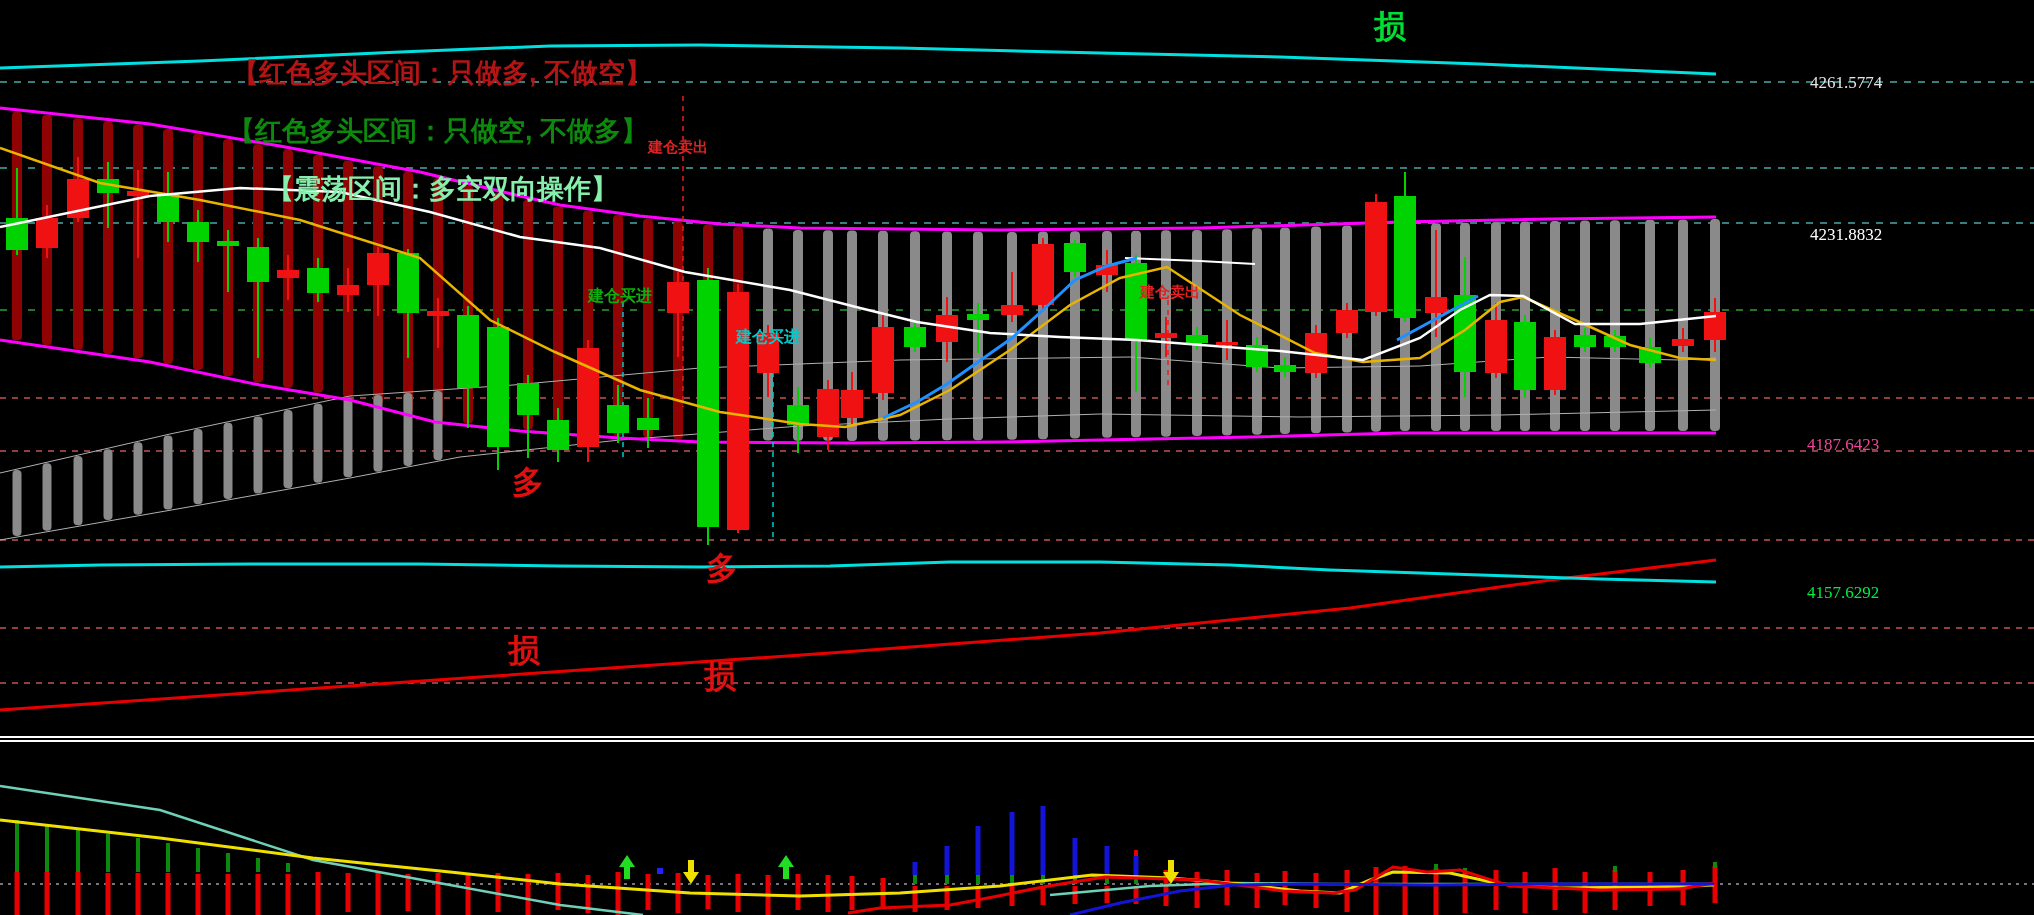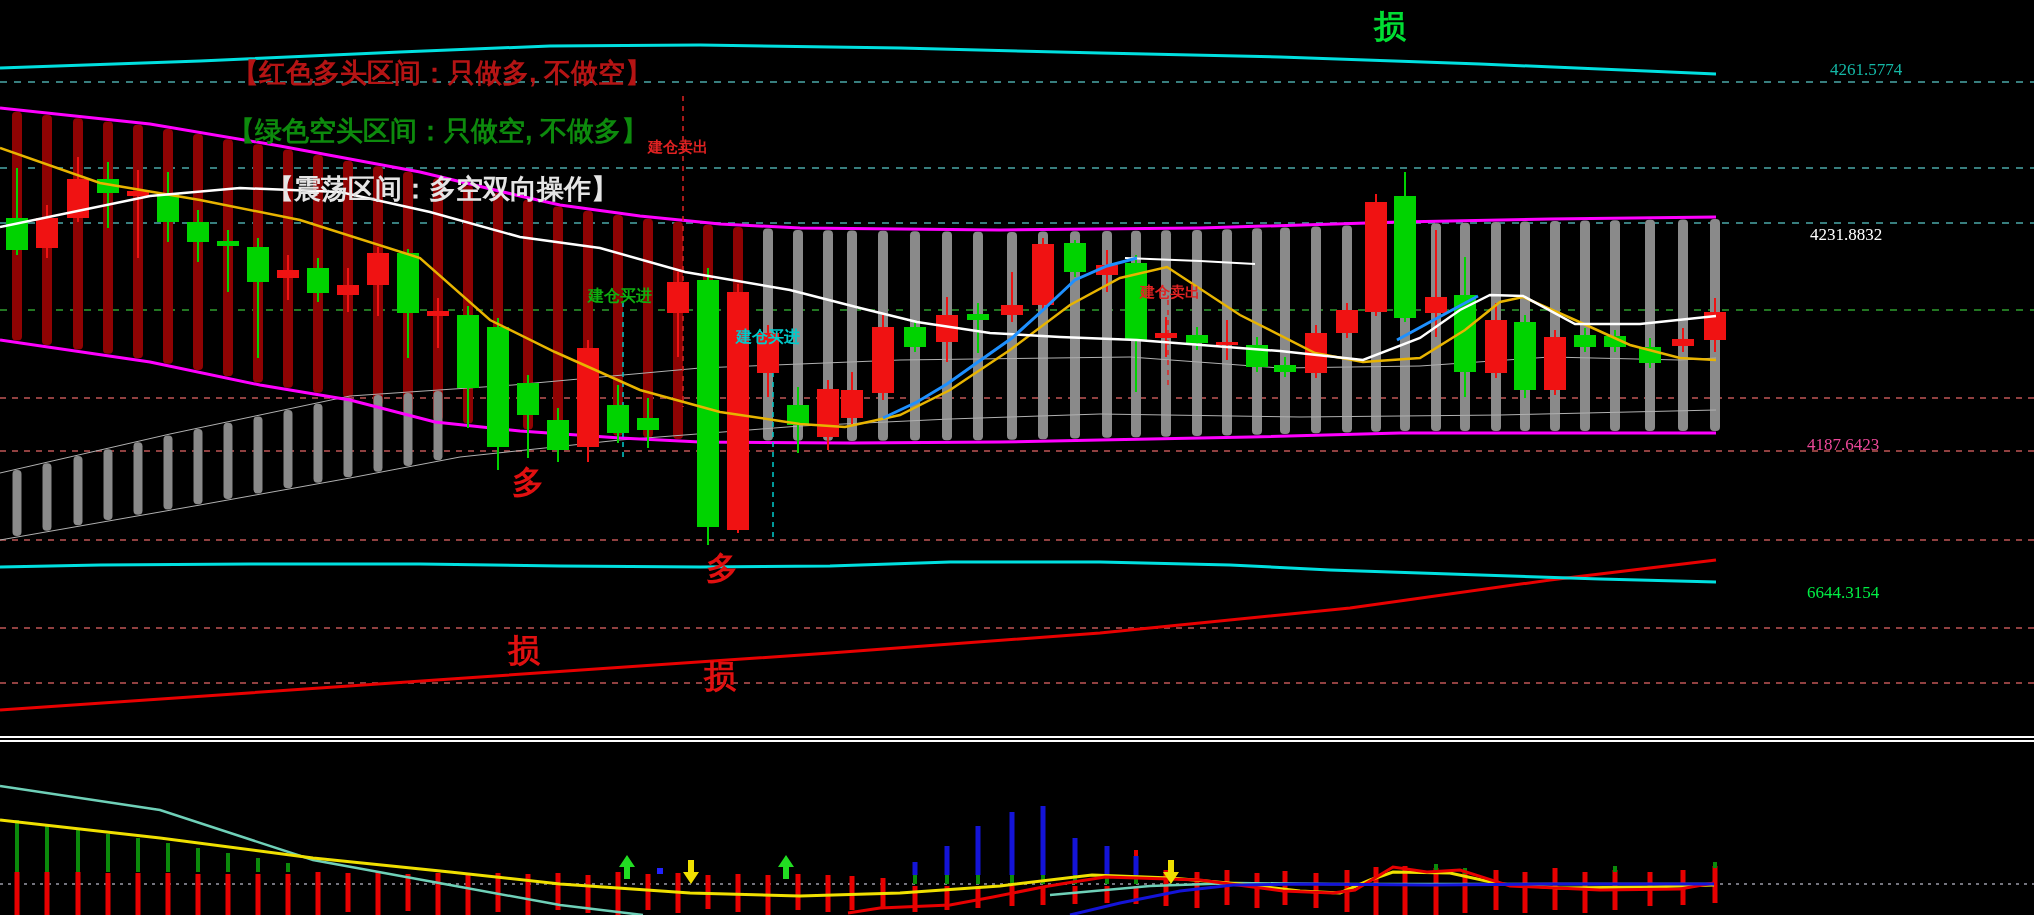--- a/index.html
+++ b/index.html
@@ -324,29 +324,29 @@
       <path d="M848,913 L880,908 L950,905 L993,897 L1043,887 L1073,882 L1105,877 L1200,880 L1283,891 L1333,893 L1355,890 L1393,867 L1427,872 L1460,870 L1510,886 L1600,890 L1680,889 L1714,883" fill="none" stroke="#e80000" stroke-width="3"></path>
       <path d="M1070,915 L1120,903 L1180,891 L1233,885 L1300,884 L1430,885 L1550,884 L1650,884 L1714,884" fill="none" stroke="#1414d8" stroke-width="3"></path>
       <path d="M627,855 l-8,12 h5 v12 h6 v-12 h5 z" fill="#22dd22"></path>
       <path d="M786,855 l-8,12 h5 v12 h6 v-12 h5 z" fill="#22dd22"></path>
       <path d="M691,884 l-8,-12 h5 v-12 h6 v12 h5 z" fill="#f0e000"></path>
       <path d="M1171,884 l-8,-12 h5 v-12 h6 v12 h5 z" fill="#f0e000"></path>
       <rect x="657" y="868" width="6" height="6" fill="#2222ff"></rect>
     </svg>
   <div id="labels">
       <div class="ann" style="left: 232px; top: 60px; font-size: 27px; color: rgb(181, 20, 20);">【红色多头区间：只做多, 不做空】</div>
-      <div class="ann" style="left: 228px; top: 118px; font-size: 27px; color: rgb(13, 138, 13);">【绿色空头区间：只做空, 不做多】</div>
-      <div class="ann" style="left: 267px; top: 176px; font-size: 27px; color: #e5e5e5;">【震荡区间：多空双向操作】</div>
+      <div class="ann" style="left: 228px; top: 118px; font-size: 27px; color: rgb(13, 138, 13);">【红色多头区间：只做空, 不做多】</div>
+      <div class="ann" style="left: 267px; top: 176px; font-size: 27px; color: #86efac;">【震荡区间：多空双向操作】</div>
       <div class="ann" style="left: 648px; top: 139px; font-size: 15px; color: rgb(224, 34, 34);">建仓卖出</div>
       <div class="ann" style="left: 588px; top: 288px; font-size: 16px; color: rgb(15, 174, 15);">建仓买进</div>
       <div class="ann" style="left: 736px; top: 329px; font-size: 16px; color: rgb(0, 204, 204);">建仓买进</div>
       <div class="ann" style="left: 1140px; top: 284px; font-size: 15px; color: rgb(224, 34, 34);">建仓卖出</div>
       <div class="ann" style="left: 512px; top: 466px; font-size: 32px; color: rgb(224, 16, 16);">多</div>
       <div class="ann" style="left: 706px; top: 552px; font-size: 32px; color: rgb(224, 16, 16);">多</div>
       <div class="ann" style="left: 508px; top: 634px; font-size: 32px; color: rgb(224, 16, 16);">损</div>
       <div class="ann" style="left: 704px; top: 660px; font-size: 32px; color: rgb(224, 16, 16);">损</div>
       <div class="ann" style="left: 1374px; top: 10px; font-size: 32px; color: rgb(0, 221, 51);">损</div>
-      <div class="plabel" style="left: 1810px; top: 61px; color: #14b8a6; margin-left: 20px;">4261.5774</div>
+      <div class="plabel" style="left: 1810px; top: 74px; color: #e5e5e5;">4261.5774</div>
       <div class="plabel" style="left: 1810px; top: 226px; color: #ffffff;">4231.8832</div>
       <div class="plabel" style="left: 1807px; top: 436px; color: #ec4899;">4187.6423</div>
-      <div class="plabel" style="left: 1807px; top: 584px; color: rgb(0, 238, 68);">6644.3154</div>
+      <div class="plabel" style="left: 1807px; top: 584px; color: rgb(0, 238, 68);">4157.6292</div>
     </div>
 </div>
 
 </body></html>

